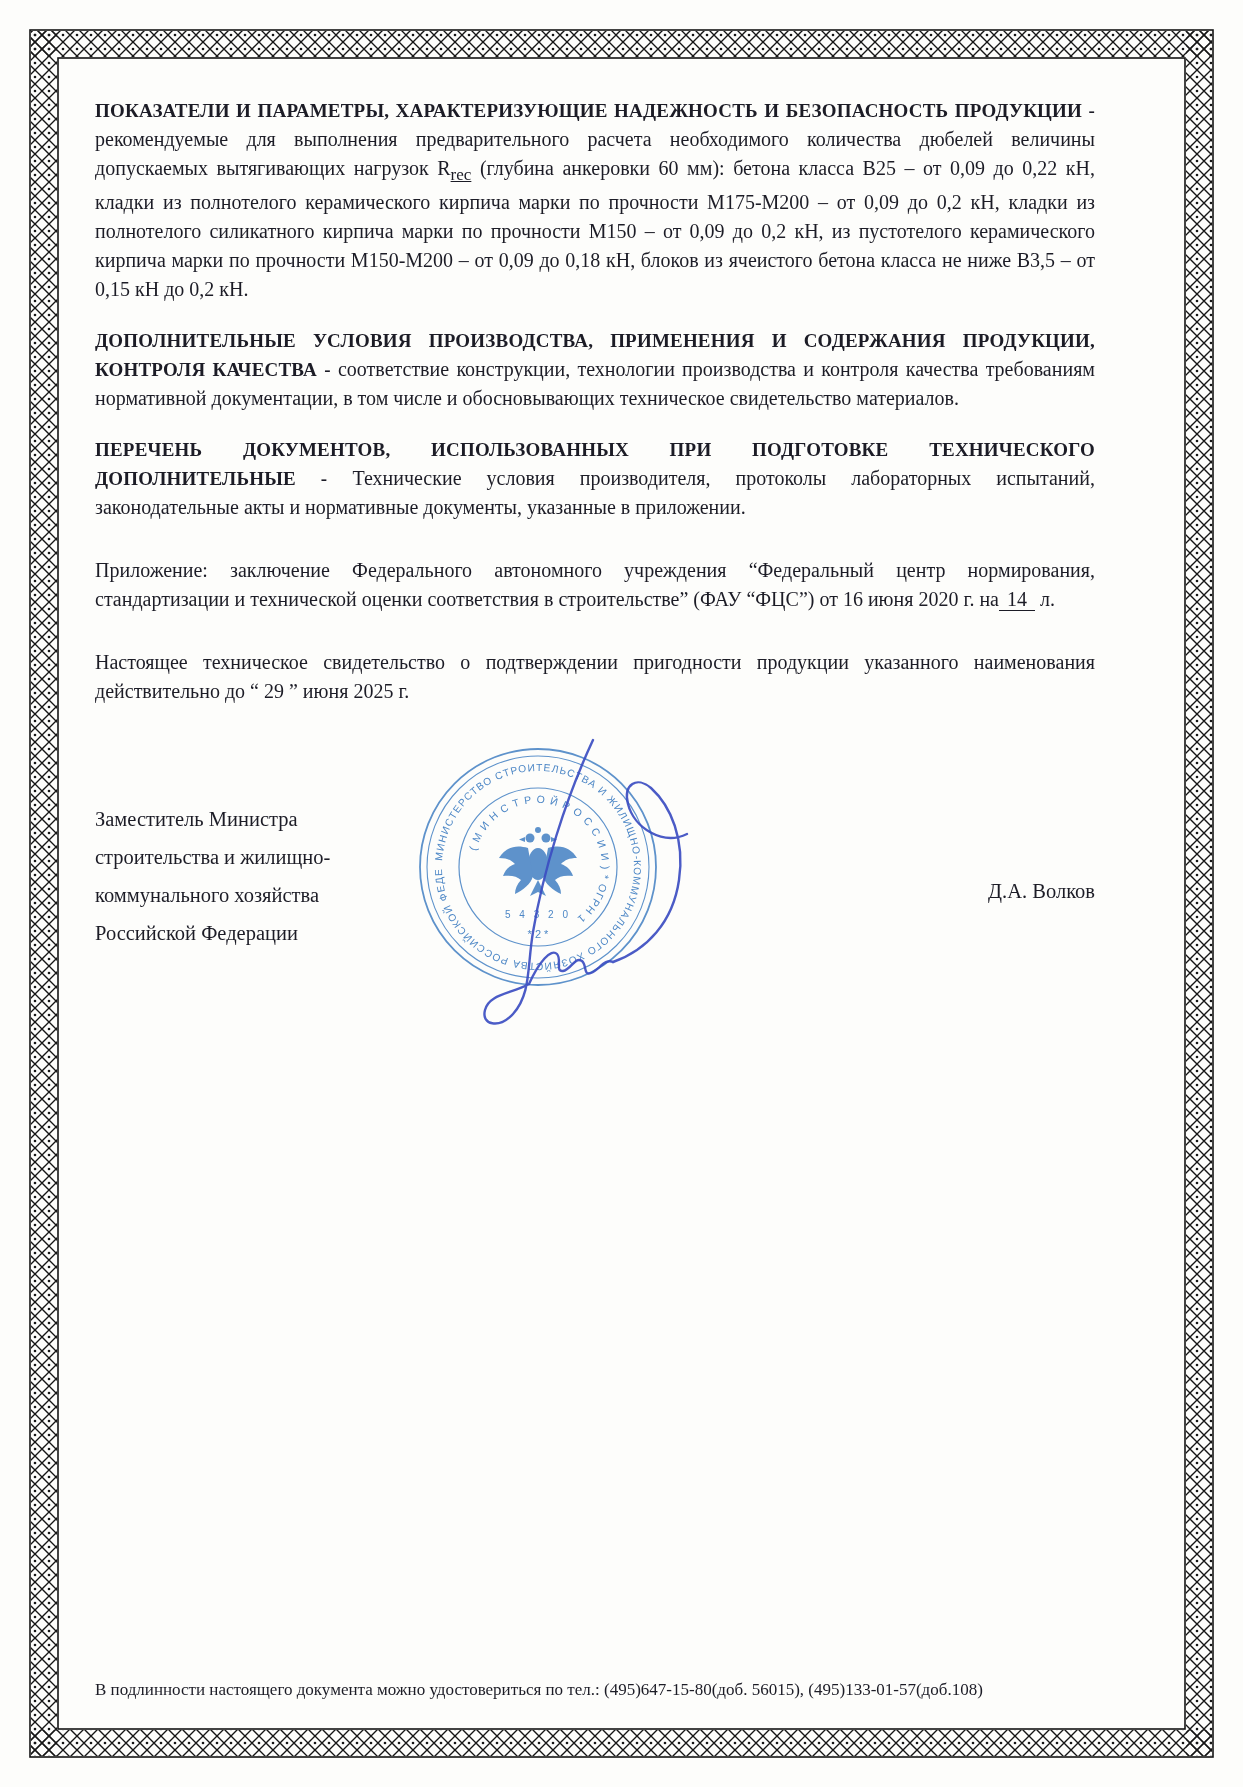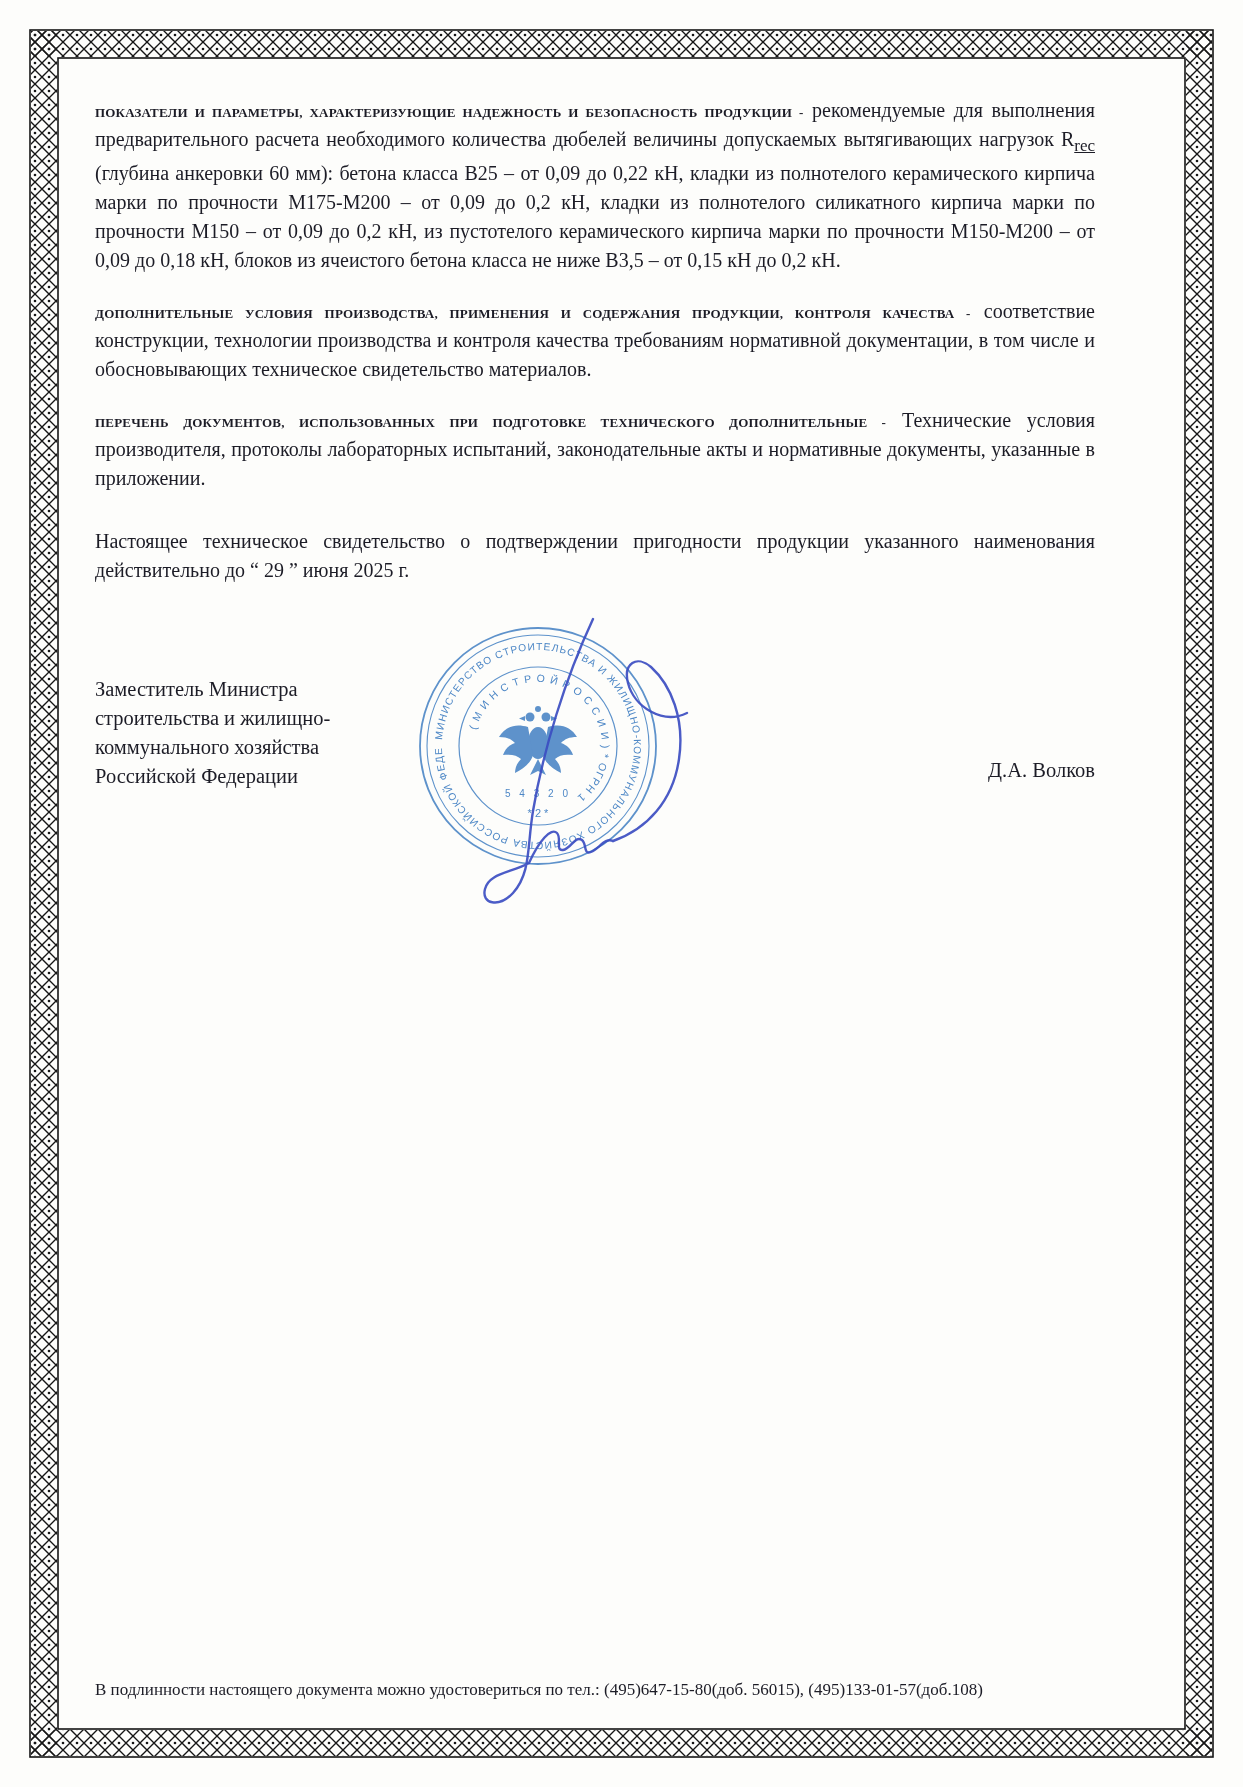--- a/index.html
+++ b/index.html
@@ -5,27 +5,27 @@
   * { margin:0; padding:0; box-sizing:border-box; }
   body { background:#ffffff; }
   .page {
     position:relative; width:1243px; height:1787px; margin:0 auto;
     background:#fdfdfb; overflow:hidden;
     font-family:"Liberation Serif", serif; color:#1c1c26;
   }
   .border-svg { position:absolute; inset:0; }
   .content { position:absolute; left:95px; top:0; width:1000px; padding-top:96px; }
   p.doc { font-size:20px; line-height:1.45; text-align:justify; margin-bottom:22px; }
-  .h { font-weight:700; font-size:13px; letter-spacing:.2px; }
+  .h { font-weight:700; font-size:19px; letter-spacing:.2px; }
   sub.sub { font-size:17px;text-decoration:underline; }
   .u { border-bottom:1.4px solid currentColor; padding:0 8px; }
   .gap { margin-top:34px; }
   .sign-area { position:relative; height:340px; margin-top:26px; }
   .pos-block { position:absolute; left:0; top:64px; font-size:20.5px; line-height:1.42; }
-  .pos-block div { white-space:nowrap; }
+  .pos-block div { white-space:nowrap;margin-top:9px; }
   .seal-wrap { position:absolute; left:318px; top:10px; }
   .sig-wrap { position:absolute; left:330px; top:-10px; }
   .name { position:absolute; right:0; top:148px; font-size:20.5px; }
   .reg-line { position:absolute; left:95px; top:1626px; font-size:21.5px; white-space:pre-wrap; }
   .verify-line { position:absolute; left:95px; top:1680px; font-size:17px; white-space:pre-wrap; }
 </style>
 </head>
 <body>
 
 <div class="page">
@@ -46,20 +46,21 @@
   </svg>
 
   <div class="content">
 
     <p class="doc"><span class="h">ПОКАЗАТЕЛИ И ПАРАМЕТРЫ, ХАРАКТЕРИЗУЮЩИЕ НАДЕЖНОСТЬ И  БЕЗОПАСНОСТЬ ПРОДУКЦИИ  -</span><span> рекомендуемые для выполнения предварительного расчета необходимого количества дюбелей величины допускаемых вытягивающих нагрузок R</span><sub class="sub">rec</sub><span> (глубина анкеровки 60 мм): бетона класса В25 – от 0,09 до 0,22 кН, кладки из полнотелого керамического кирпича марки по прочности М175-М200 – от 0,09 до 0,2 кН, кладки из полнотелого силикатного кирпича марки по прочности М150 – от 0,09 до 0,2 кН, из пустотелого керамического кирпича марки по прочности М150-М200 – от 0,09 до 0,18 кН, блоков из ячеистого бетона класса не ниже В3,5 – от 0,15 кН до 0,2 кН.</span></p>
 
     <p class="doc"><span class="h">ДОПОЛНИТЕЛЬНЫЕ УСЛОВИЯ ПРОИЗВОДСТВА, ПРИМЕНЕНИЯ И СОДЕРЖАНИЯ ПРОДУКЦИИ, КОНТРОЛЯ КАЧЕСТВА -</span><span> соответствие конструкции, технологии производства и контроля качества требованиям нормативной документации, в том числе и обосновывающих техническое свидетельство материалов.</span></p>
 
     <p class="doc"><span class="h">ПЕРЕЧЕНЬ ДОКУМЕНТОВ, ИСПОЛЬЗОВАННЫХ ПРИ ПОДГОТОВКЕ ТЕХНИЧЕСКОГО ДОПОЛНИТЕЛЬНЫЕ -</span><span> Технические условия производителя, протоколы лабораторных испытаний, законодательные акты и нормативные документы, указанные в приложении.</span></p>
 
+    <p class="doc gap"><span>Приложение: заключение Федерального автономного учреждения “Федеральный центр нормирования, стандартизации и технической оценки соответствия в строительстве” (ФАУ “ФЦС”) от  16  июня  2020 г. на</span><span class="u">14</span><span> л.</span></p>
 
     <p class="doc gap">Настоящее техническое свидетельство о подтверждении пригодности продукции указанного наименования действительно до  “ 29 ” июня  2025 г.</p>
 
     <div class="sign-area">
 
       <div class="pos-block">
         <div>Заместитель Министра</div>
         <div>строительства и жилищно-</div>
         <div>коммунального хозяйства</div>
         <div>Российской Федерации</div>

